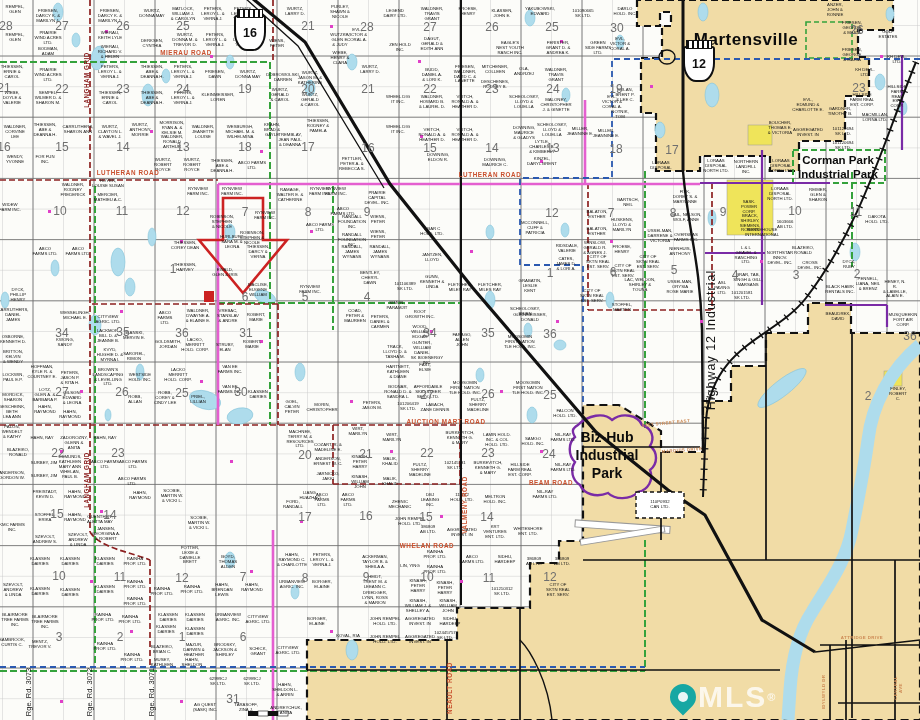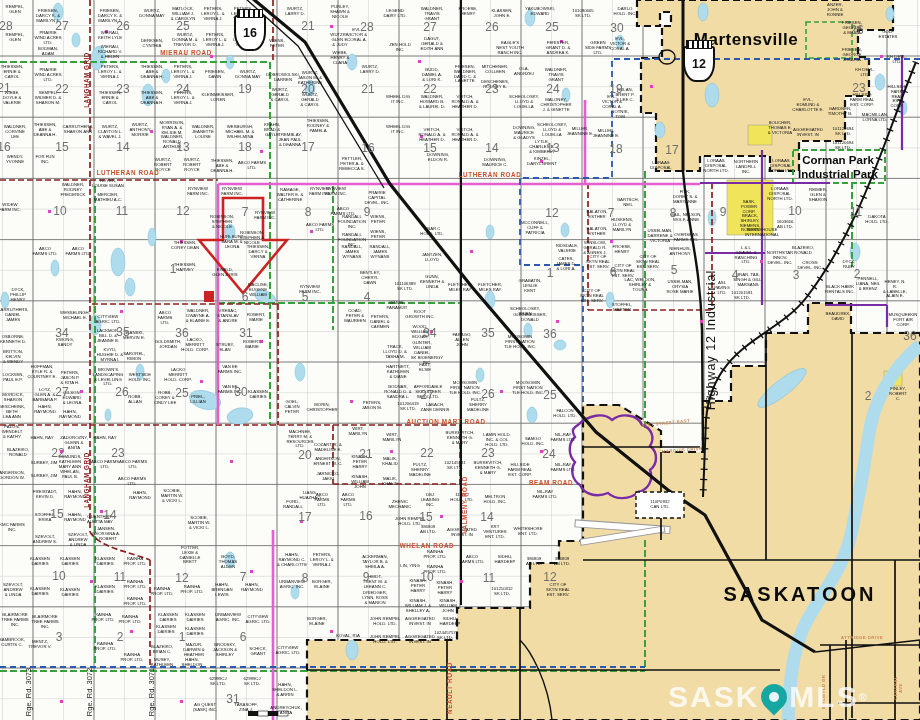--- a/index.html
+++ b/index.html
@@ -1335,31 +1335,32 @@
       <div class="lbl edge" style="left: 89px; top: 692px; transform: translate(-50%, -50%) rotate(-90deg);">Rge. Rd. 3072</div>
       <div class="lbl edge" style="left: 151px; top: 692px; transform: translate(-50%, -50%) rotate(-90deg);">Rge. Rd. 3071</div>
       <div class="lbl st" style="left: 666px; top: 423px; transform: translate(-50%, -50%) rotate(-6deg);">51ST STREET EAST</div>
       <div class="lbl st" style="left: 682px; top: 450px; transform: translate(-50%, -50%) rotate(-4deg);">MARQUIS DRIVE</div>
       <div class="lbl st" style="left: 862px; top: 637px;">ATTRIDGE DRIVE</div>
       <div class="lbl st" style="left: 898px; top: 688px; transform: translate(-50%, -50%) rotate(-90deg);">CENTRAL AVE</div>
       <div class="lbl st" style="left: 823px; top: 692px; transform: translate(-50%, -50%) rotate(-90deg);">IDYLWYLD DR</div>
     </div>
 
   <div class="lbl city" id="martensville" style="left:746px;top:40px">Martensville</div>
-  <div class="lbl city" id="saskatoon" style="left:800px;top:594px">SASKATOON</div>
   <div class="lbl" id="corman" style="left:838px;top:167px">Corman Park
 Industrial Park</div>
+  <div class="lbl" id="bizhub" style="left:607px;top:455px">Biz-Hub
+Industrial
+Park</div>
   <div class="lbl" id="hwy12ind" style="left:711px;top:340px;transform:translate(-50%,-50%) rotate(-90deg)">Highway 12 Industrial</div>
 
   <div class="shield" style="left:250px;top:33px">
       <span>16</span>
     </div>
   <div class="shield" style="left:699px;top:64px">
       <span>12</span>
     </div>
 
   <div id="wm">
-    <span>SASK</span>
     <span class="pin"></span>
     <span>MLS</span>
     <sup>®</sup>
   </div>
 </div>
 
 </body></html>

